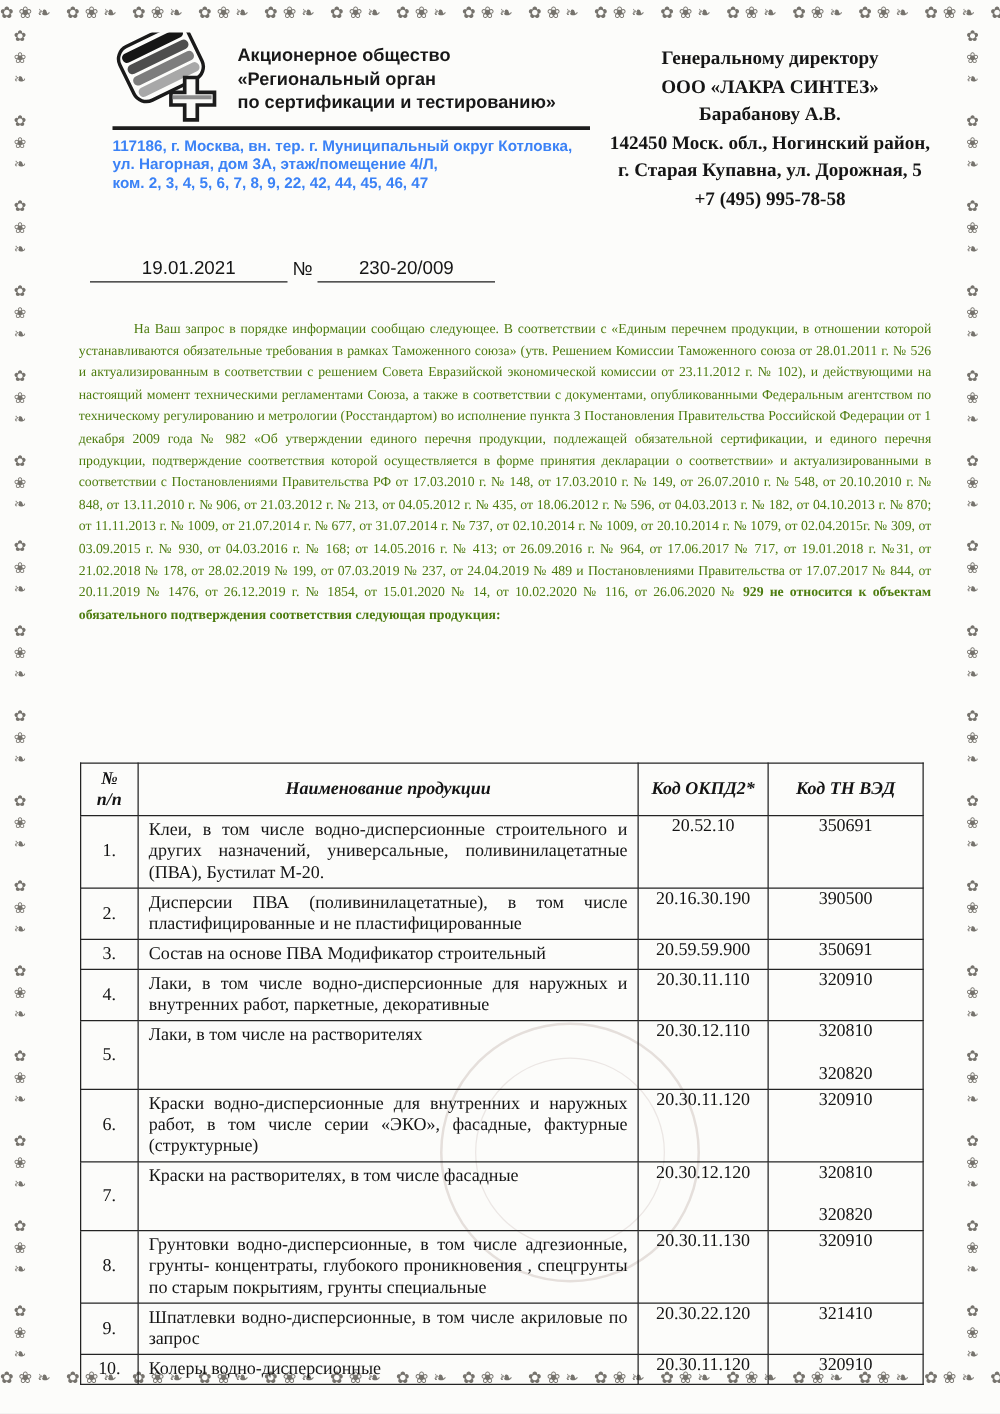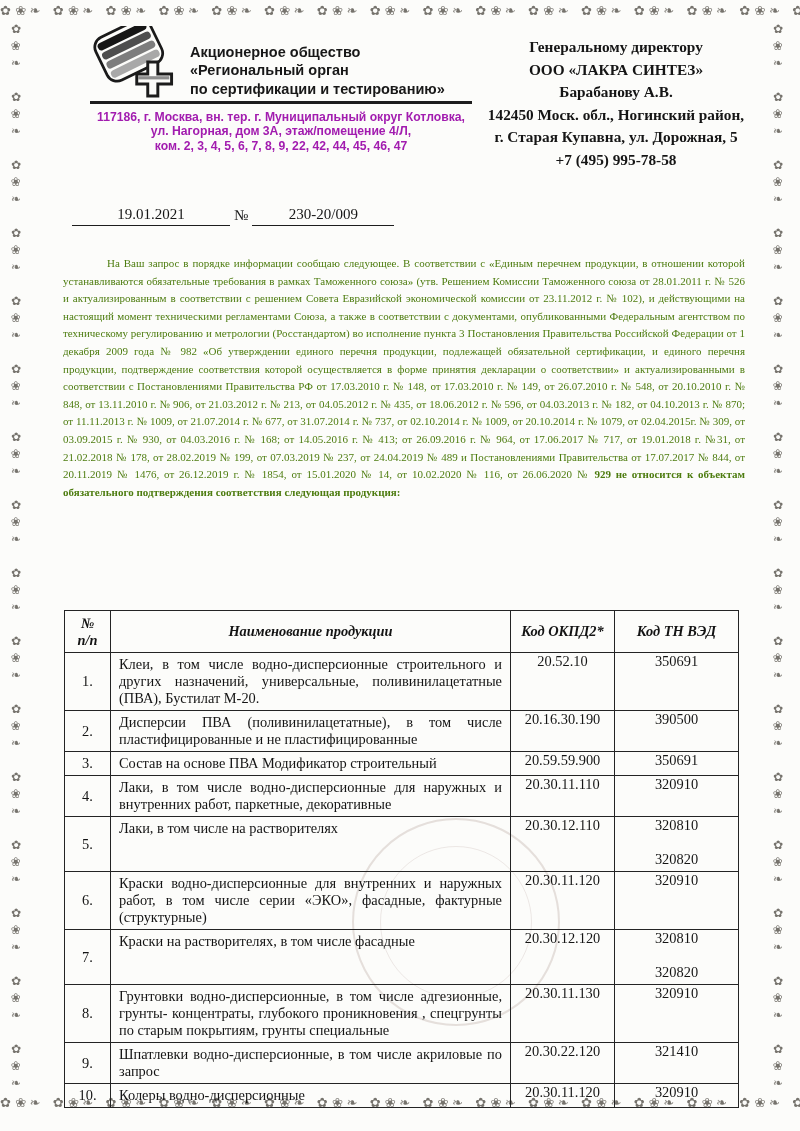--- a/index.html
+++ b/index.html
@@ -19,37 +19,37 @@
               white-space:nowrap; text-align:center; }
   .border-top { top:4px; }
   .border-bottom { top:1096px; }
   .border-v { top:22px; height:1088px; width:20px; font-size:12px; letter-spacing:3px;
               writing-mode:vertical-rl; text-orientation:upright; white-space:nowrap; }
   .border-left { left:2px; }
   .border-right { left:764px; }
 
   
   .sender { position:absolute; left:90px; top:26px; width:382px; }
-  .sender-head { display:flex; align-items:flex-end; }
+  .sender-head { display:flex; align-items:flex-start; }
   .logo { width:88px; height:72px; flex:0 0 88px; }
   .org { margin-left:12px; padding-top:10px;
          font-family:"Liberation Sans","DejaVu Sans",sans-serif;
          font-weight:bold; font-size:14.5px; line-height:18.5px; color:#181818; }
   .rule { height:2.5px; background:#1d1d1d; margin-top:3px; }
-  .addr { margin-top:6px; text-align:center;
+  .addr { margin-top:6px; 
           font-family:"Liberation Sans","DejaVu Sans",sans-serif;
-          font-weight:bold; font-size:12.2px; line-height:14.8px; color:#a21caf; }
+          font-weight:bold; font-size:12.2px; line-height:14.8px; color:#3b82f6; }
   .contact { margin-top:6px; text-align:center;
           font-family:"Liberation Sans","DejaVu Sans",sans-serif;
           font-weight:bold; font-size:12.6px; line-height:14.8px; color:#1b1b1b; }
   .contact .pre { white-space:pre; }
 
   
   .ref { position:absolute; left:72px; top:206px; display:flex; align-items:flex-end;
-         font-family:Liberation Serif, serif; font-size:15px; color:#161616; }
+         font-family:Liberation Sans, sans-serif; font-size:15px; color:#161616; }
   .ref .u { border-bottom:1.6px solid #1d1d1d; text-align:center; padding-bottom:2px; }
   .ref-date { width:158px; }
   .ref-no { margin:0 4px 2px 4px; }
   .ref-num { width:142px; }
 
   
   .recipient { position:absolute; left:440px; top:36px; width:352px;
                text-align:center; font-weight:bold; font-size:15.3px;
                line-height:22.5px; color:#151515; }
 

